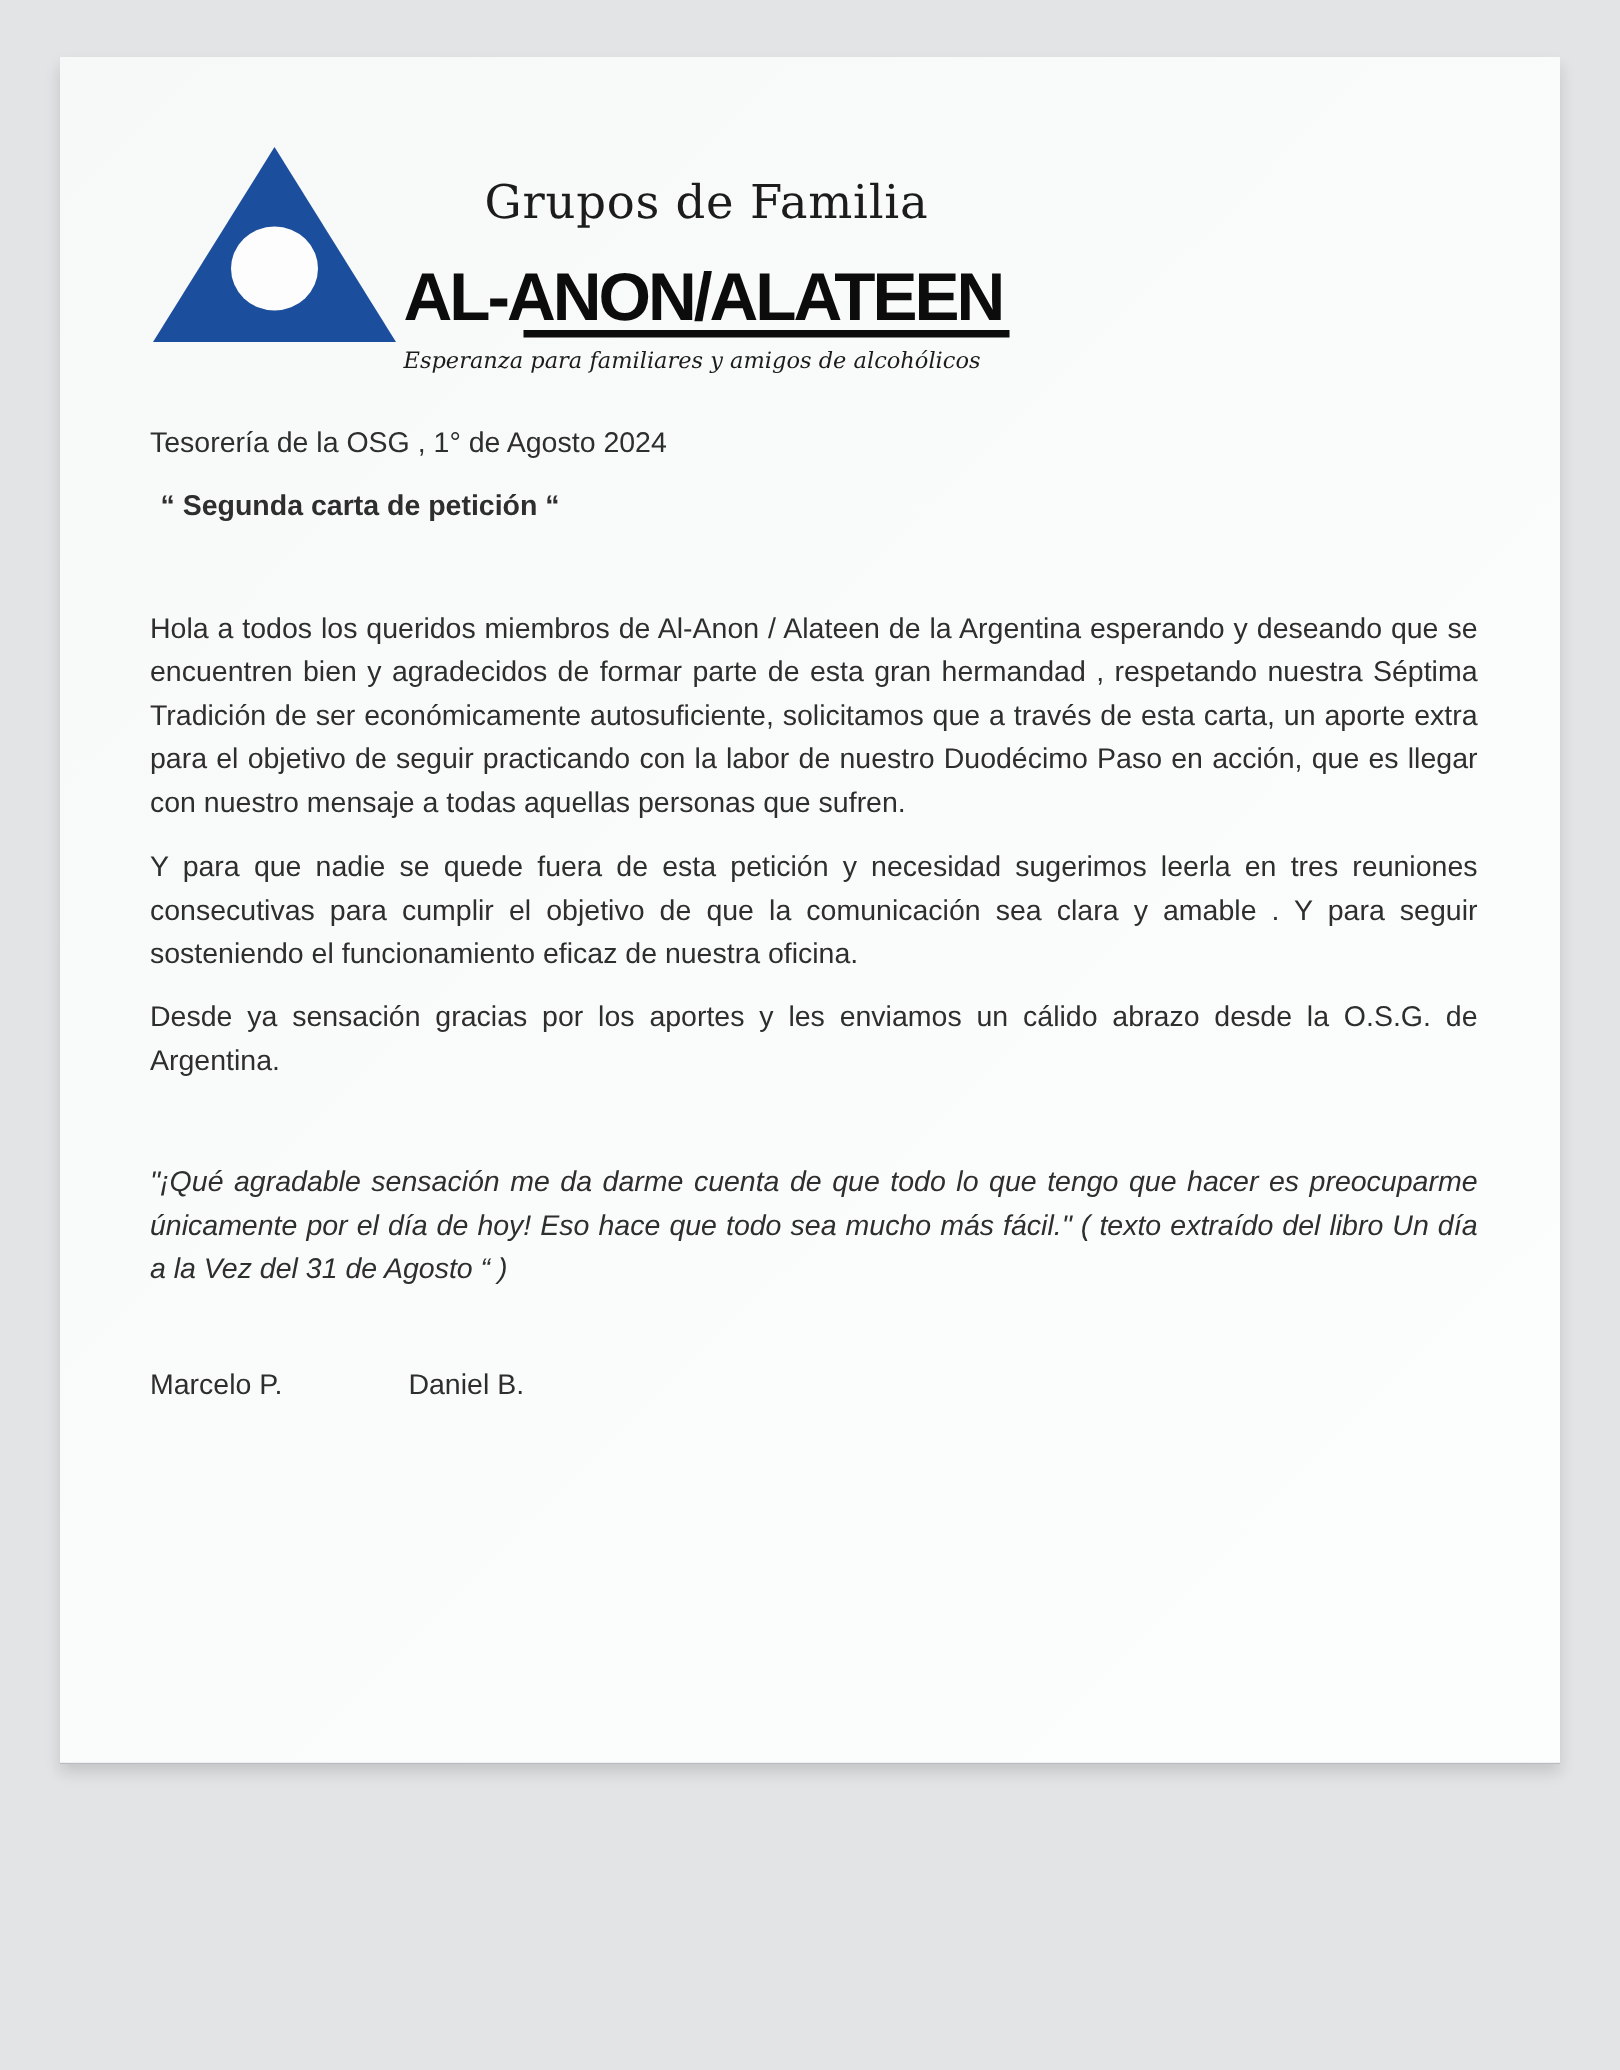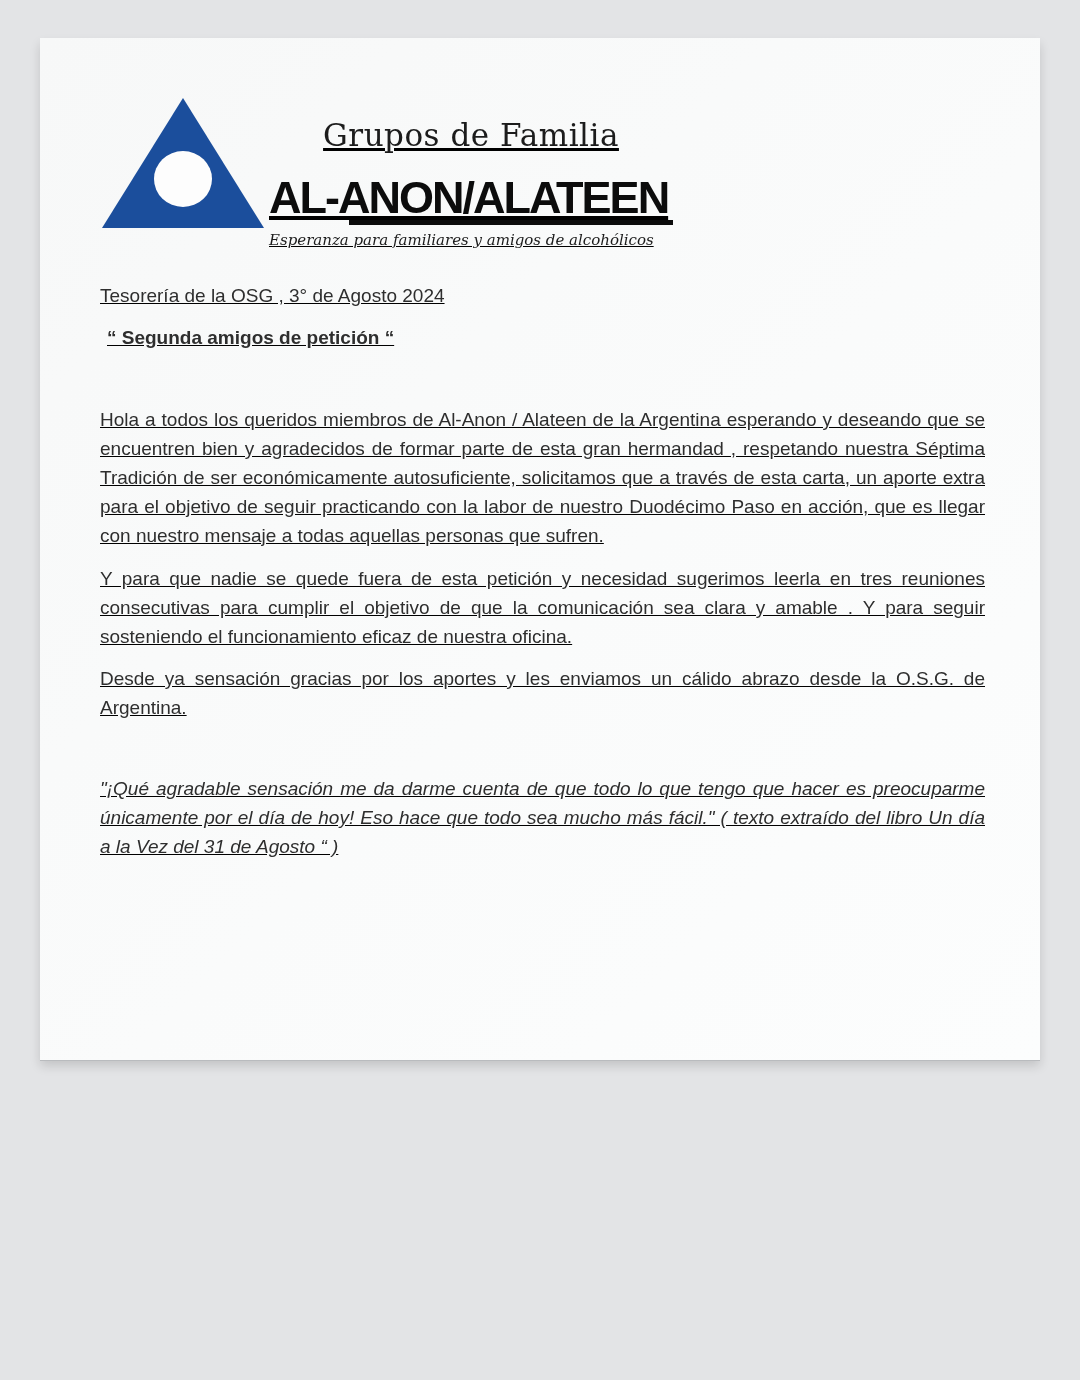--- a/index.html
+++ b/index.html
@@ -11,24 +11,23 @@
     background: #e3e4e6;
     font-family: "Liberation Sans", sans-serif;
     overflow: hidden;
   }
 
   .page {
     position: absolute;
     left: 40px;
     top: 38px;
     width: 1000px;
-    height: 1022px;
+    height: 1137px;
     background: linear-gradient(135deg, #f7f8f8 0%, #fafbfb 55%, #fcfdfd 100%);
     box-shadow: 0 1px 0 #b9bbbe, 0 6px 10px rgba(0,0,0,0.14);
-    text-decoration: underline;
   }
 
   .content {
     padding: 60px 55px 0 60px;
   }
 
   
   .logo {
     display: flex;
     align-items: flex-start;
@@ -133,25 +132,29 @@
         <div class="logo-circle"></div>
       </div>
       <div class="logo-text">
         <div class="logo-top-text">Grupos de Familia</div>
         <div class="logo-wordmark">AL-ANON/ALATEEN</div>
         <div class="logo-tagline">Esperanza para familiares y amigos de alcohólicos</div>
       </div>
     </div>
 
     <div class="letter">
-      <div class="date-line">Tesorería de la OSG , 3° de Agosto 2024</div>
-      <div class="subject-heading">“ Segunda amigos de petición “</div>
+      <div class="date-line">Tesorería de la OSG , 1° de Agosto 2024</div>
+      <div class="subject-heading">“ Segunda carta de petición “</div>
 
       <p class="para-1">Hola a todos los queridos miembros de Al-Anon / Alateen de la Argentina esperando y deseando que se encuentren bien y agradecidos de formar parte de esta gran hermandad , respetando nuestra Séptima Tradición de ser económicamente autosuficiente, solicitamos que a través de esta carta, un aporte extra para el objetivo de seguir practicando con la labor de nuestro Duodécimo Paso en acción, que es llegar con nuestro mensaje a todas aquellas personas que sufren.</p>
       <p class="para-2">Y para que nadie se quede fuera de esta petición y necesidad sugerimos leerla en tres reuniones consecutivas para cumplir el objetivo de que la comunicación sea clara y amable . Y para seguir sosteniendo el funcionamiento eficaz de nuestra oficina.</p>
       <p class="para-3">Desde ya sensación gracias por los aportes y les enviamos un cálido abrazo desde la O.S.G. de Argentina.</p>
 
       <p class="quote">"¡Qué agradable sensación me da darme cuenta de que todo lo que tengo que hacer es preocuparme únicamente por el día de hoy! Eso hace que todo sea mucho más fácil." ( texto extraído del libro Un día a la Vez del 31 de Agosto “ )</p>
 
+      <div class="sig-names">
+        <span class="sig-col-name">Marcelo P.</span>
+        <span>Daniel B.</span>
+      </div>
     </div>
 
   </div>
 </div>
 
 </body></html>

